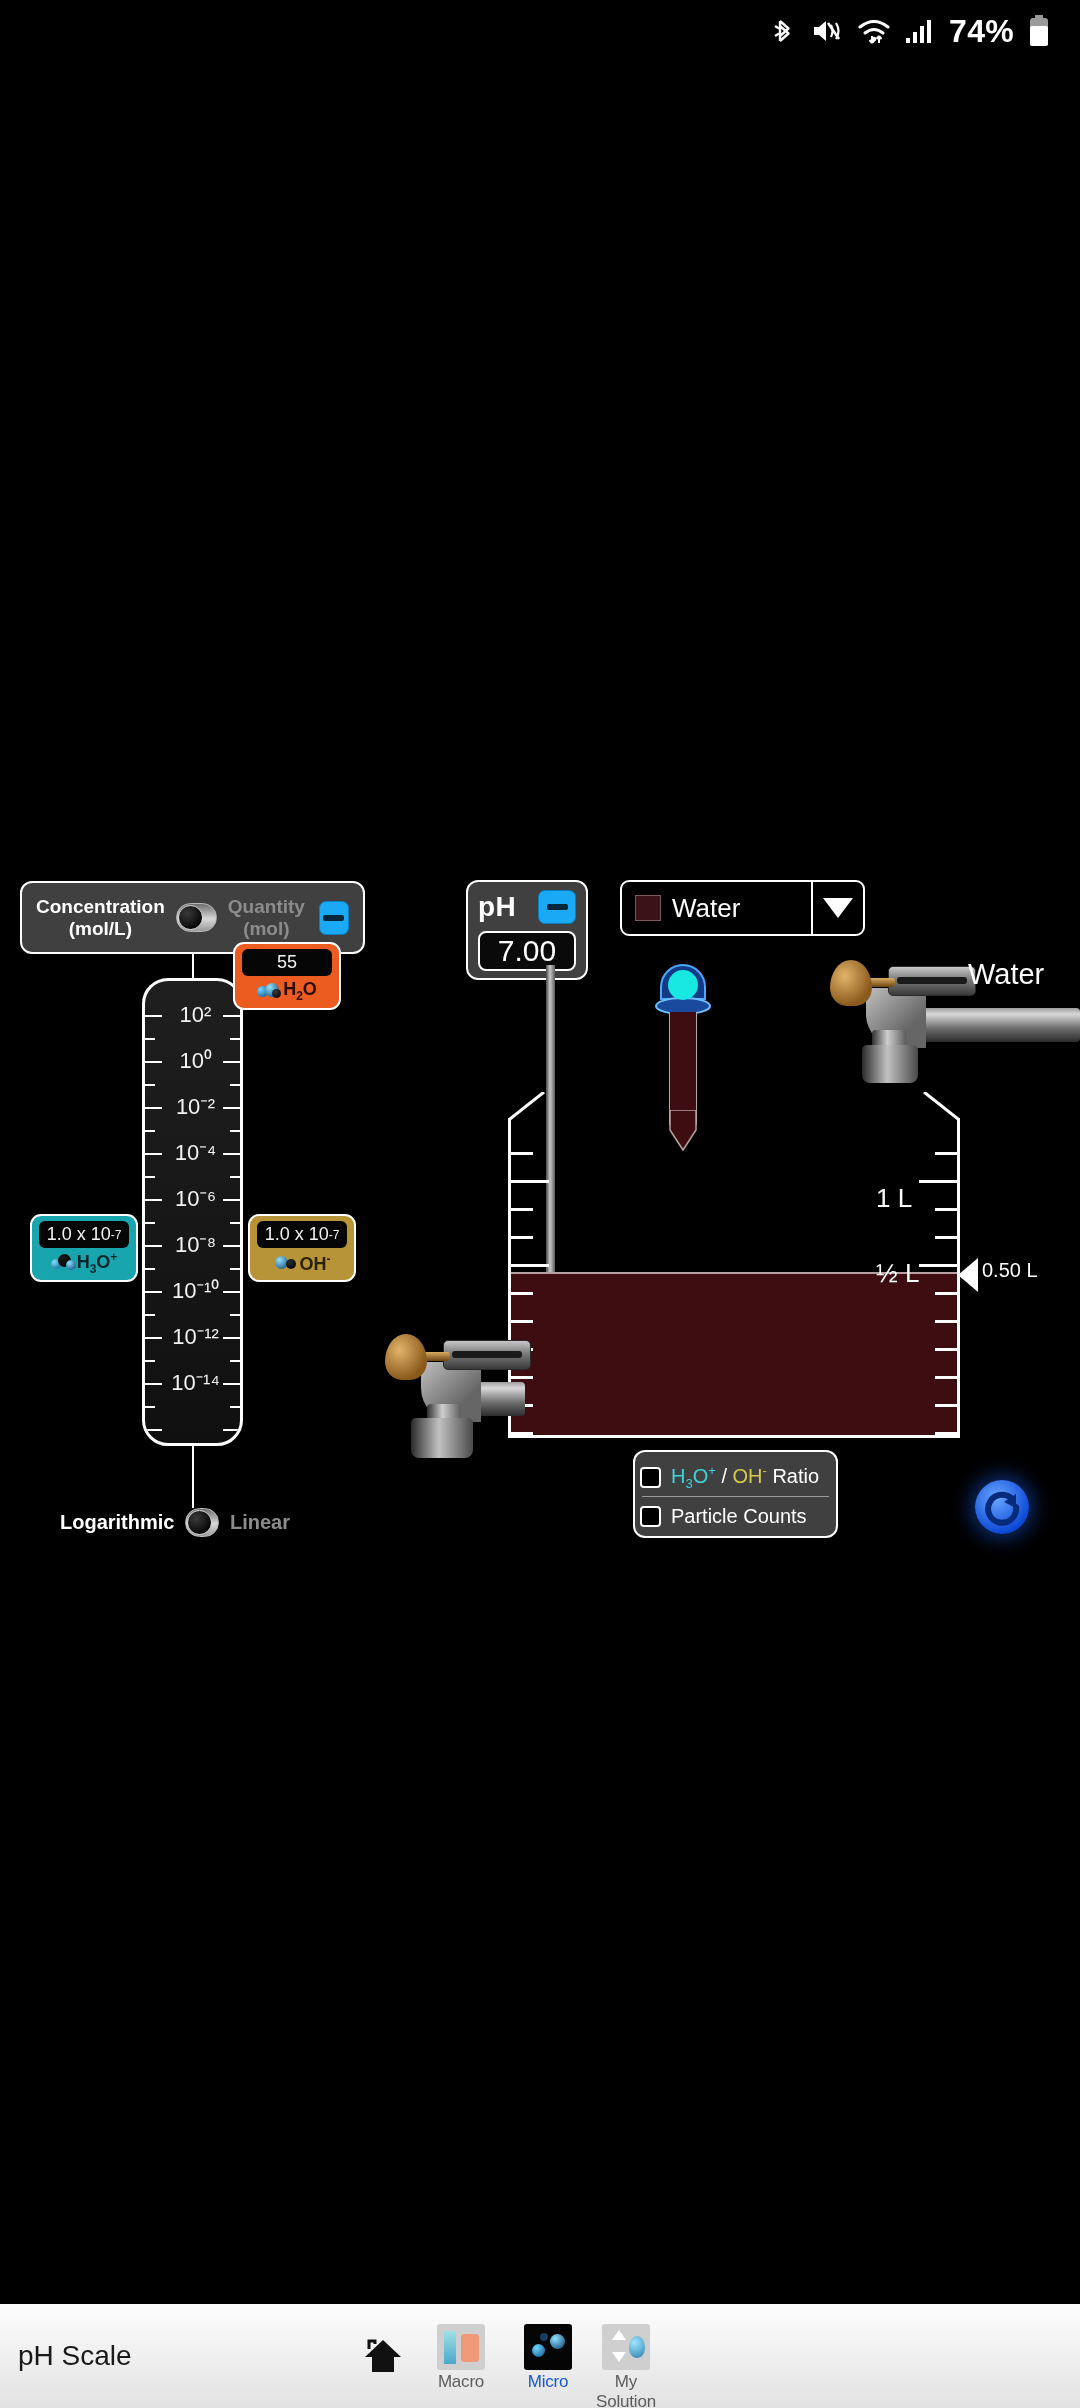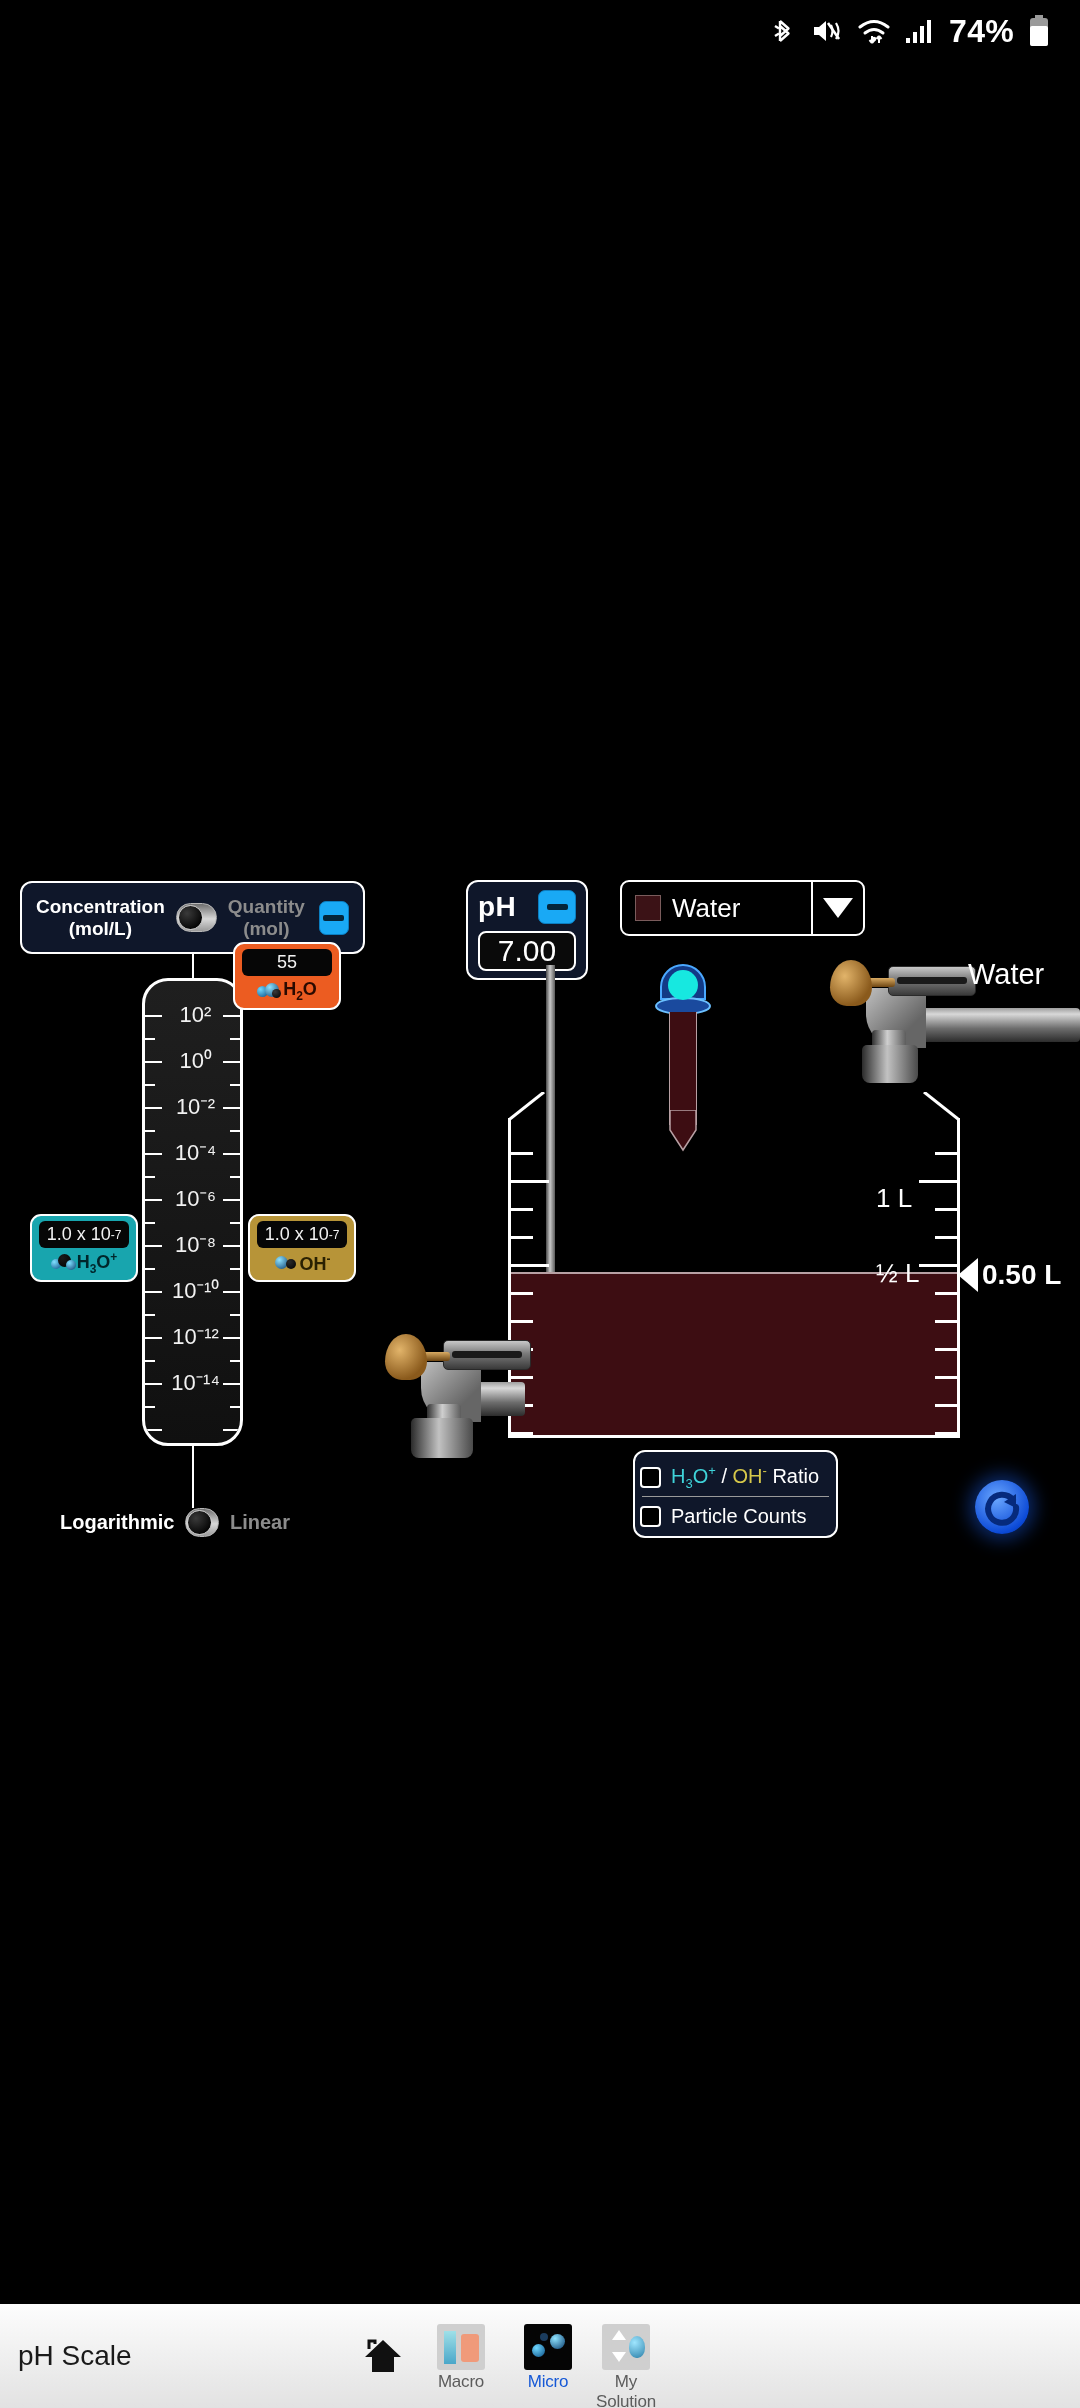--- a/index.html
+++ b/index.html
@@ -18,21 +18,21 @@
   .sb-net{ display:flex; flex-direction:column; align-items:center;
            line-height:1; margin-left:2px; }
   .sb-net-num{ font-size:23px; font-weight:600; }
   .sb-net-unit{ font-size:14px; font-weight:700; letter-spacing:-.3px; }
   .sb-ico{ width:28px; height:30px; }
   .sb-right{ position:absolute; right:30px; top:0; height:62px; display:flex;
              align-items:center; gap:14px; }
   .sb-batt-txt{ font-size:32px; font-weight:700; letter-spacing:.3px; }
 
   
-  .panel{ background:#0f172a; border:2px solid #fff; border-radius:12px; }
+  .panel{ background:#404040; border:2px solid #fff; border-radius:12px; }
 
   
   #conc-panel{ position:absolute; left:20px; top:881px; width:345px; height:73px;
                display:flex; align-items:center; padding:0 14px; }
   .conc-label{ font-size:19px; font-weight:700; line-height:1.12; text-align:center; }
   .conc-label.dim{ color:#8c8c8c; }
   .toggle{ width:52px; height:29px; border-radius:15px;
            background:linear-gradient(180deg,#6e6e6e,#d8d8d8 55%,#9a9a9a);
            position:relative; margin:0 11px; border:1px solid #b8b8b8; }
   .toggle .knob{ position:absolute; top:1px; width:25px; height:25px;
@@ -122,21 +122,21 @@
   #water{ position:absolute; left:3px; right:3px; bottom:3px; height:163px;
           background:#3d0d12; border-top:2px solid #b8a0a4; }
   .btick{ position:absolute; height:3px; background:#fff; }
   .btick.l{ left:3px; } .btick.r{ right:3px; }
   .btick.major{ width:38px; } .btick.minor{ width:22px; }
   .vlabel{ position:absolute; font-size:26px; color:#fff; }
   #lip{ position:absolute; left:0; top:-26px; width:38px; height:28px; }
   .level-arrow{ position:absolute; width:0; height:0;
                 border-top:17px solid transparent; border-bottom:17px solid transparent;
                 border-right:20px solid #fff; }
-  #level-text{ position:absolute; font-size:28px; font-weight:700; }
+  #level-text{ position:absolute; font-size:20px; font-weight:400; }
 
   
   .faucet{ position:absolute; }
   .f-pipe-h{ position:absolute; height:34px;
              background:linear-gradient(180deg,#9e9e9e,#d8d8d8 18%,#6d6d6d 60%,#2c2c2c);
              border-radius:4px; }
   .f-pipe-v{ position:absolute; width:34px;
              background:linear-gradient(90deg,#2f2f2f,#cfcfcf 45%,#5d5d5d);
              border-radius:4px; }
   .f-elbow{ position:absolute; width:60px; height:60px;

